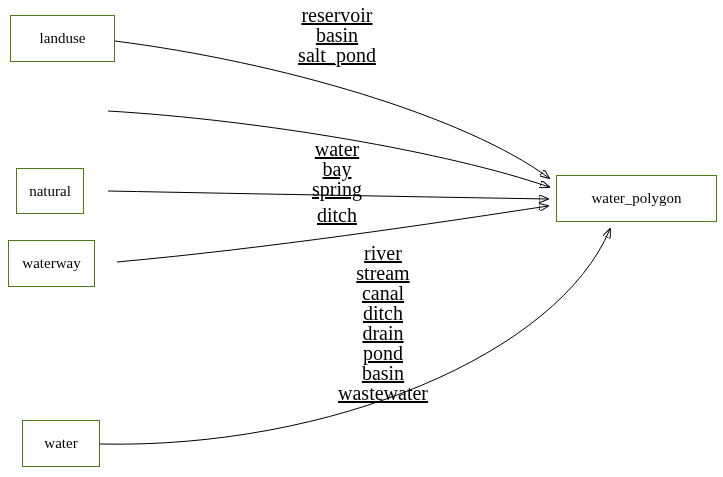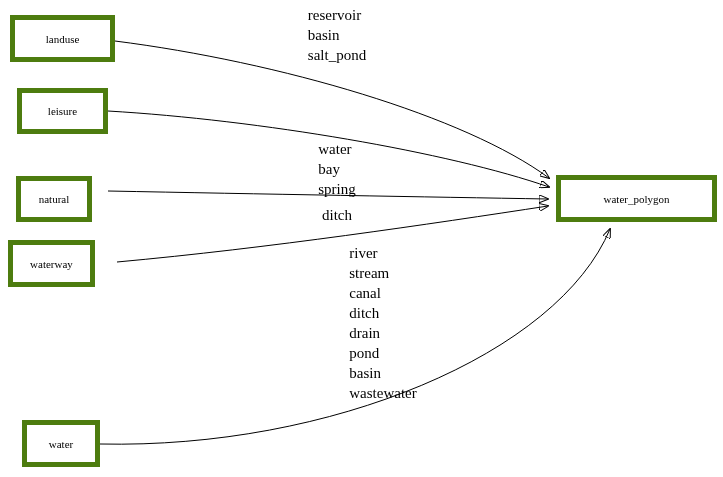--- a/index.html
+++ b/index.html
@@ -23,37 +23,38 @@
     height: 477px;
   }
   .edges-svg path {
     fill: none;
     stroke: #000000;
     stroke-width: 1;
   }
   .node {
     position: absolute;
     box-sizing: border-box;
-    border: 5px solid #4d7c0f;
+    border: 1px solid #4d7c0f;
     background: #ffffff;
     color: #000000;
     display: flex;
     align-items: center;
     justify-content: center;
-    font-size: 11px;
+    font-size: 15px;
     white-space: nowrap;
   }
   .edge-label {
     position: absolute;
     transform: translateX(-50%);
     color: #000000;
-    font-size: 15px;
+    font-size: 20px;
     line-height: 20px;
-    text-align: left;
+    text-align: center;
     white-space: pre-line;
+    text-decoration: underline;
   }
 </style>
 </head>
 <body>
 
 <div class="canvas">
 
   <svg class="edges-svg" width="723" height="477" viewBox="0 0 723 477" xmlns="http://www.w3.org/2000/svg">
     <defs>
       <marker id="arrow" markerWidth="10" markerHeight="8" refX="9" refY="4" orient="auto" markerUnits="userSpaceOnUse">
@@ -62,23 +63,22 @@
     </defs>
     <path d="M 115 41 C 280 62, 465 116, 549 178" marker-end="url(#arrow)"></path>
     <path d="M 108 111 C 260 120, 448 152, 549 187" marker-end="url(#arrow)"></path>
     <path d="M 108 191 C 260 194, 430 197, 548 199" marker-end="url(#arrow)"></path>
     <path d="M 117 262 C 270 248, 430 224, 548 206" marker-end="url(#arrow)"></path>
     <path d="M 100 444 C 330 449, 558 354, 610 229" marker-end="url(#arrow)"></path>
   </svg>
 
   <div class="node" style="left:10px; top:15px; width:105px; height:47px;">landuse</div>
 
-  <div class="node" style="left:17px; top:88px; width:91px; height:46px;">leisure</div>
 
-  <div class="node" style="left:16px; top:176px; width:76px; height:46px;font-family:Liberation Serif, serif;">natural</div>
+  <div class="node" style="left:16px; top:168px; width:68px; height:46px;font-family:Liberation Serif, serif;">natural</div>
 
   <div class="node" style="left:8px; top:240px; width:87px; height:47px;">waterway</div>
 
   <div class="node" style="left:22px; top:420px; width:78px; height:47px;">water</div>
 
   <div class="node" style="left:556px; top:175px; width:161px; height:47px;">water_polygon</div>
 
   <div class="edge-label" style="left:337px; top:5px;">reservoir
 basin
 salt_pond</div>

